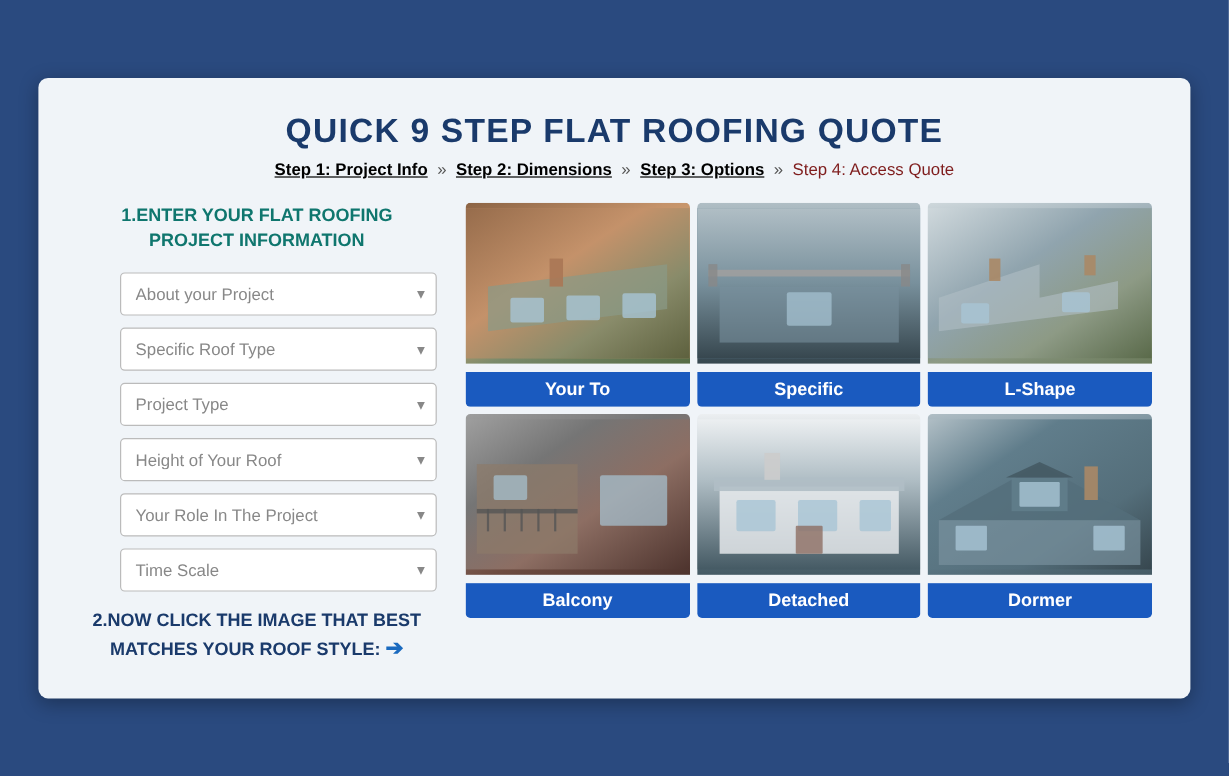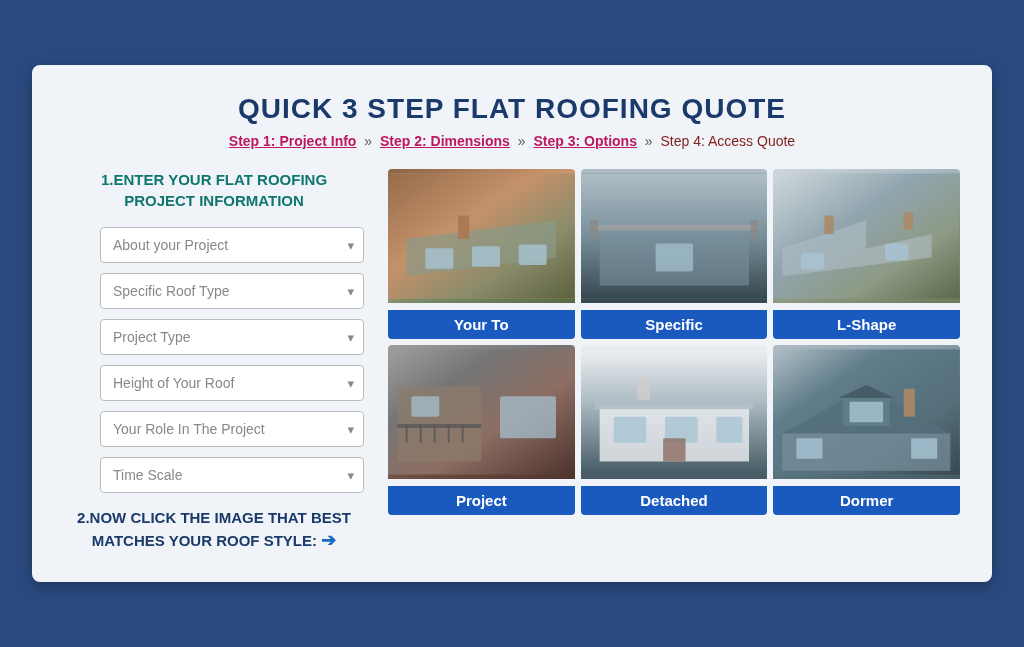--- a/index.html
+++ b/index.html
@@ -25,21 +25,21 @@
       font-weight: 900;
       letter-spacing: 1px;
       margin-bottom: 8px;
     }
     .steps-bar {
       text-align: center;
       font-size: 14px;
       margin-bottom: 20px;
     }
     .steps-bar a {
-      color: #be185d;
+      color: #000000;
       text-decoration: underline;
       font-weight: bold;
     }
     .steps-bar .sep {
       color: #555;
       margin: 0 4px;
     }
     .steps-bar .inactive {
       color: #7f1d1d;
     }
@@ -158,21 +158,21 @@
     
     .roof-svg {
       width: 100%;
       height: 100%;
     }
   </style>
 </head>
 <body>
 
 <div class="card">
-  <h1 class="main-title">QUICK 3 STEP FLAT ROOFING QUOTE</h1>
+  <h1 class="main-title">QUICK 9 STEP FLAT ROOFING QUOTE</h1>
 
   <div class="steps-bar">
     <a href="#">Step 1: Project Info</a>
     <span class="sep"> » </span>
     <a href="#">Step 2: Dimensions</a>
     <span class="sep"> » </span>
     <a href="#">Step 3: Options</a>
     <span class="sep"> » </span>
     <span class="inactive">Step 4: Access Quote</span>
   </div>
@@ -320,21 +320,21 @@
               <line x1="20" y1="80" x2="20" y2="100" stroke="#555" stroke-width="2" opacity="0.8"></line>
               <line x1="35" y1="80" x2="35" y2="100" stroke="#555" stroke-width="2" opacity="0.8"></line>
               <line x1="50" y1="80" x2="50" y2="100" stroke="#555" stroke-width="2" opacity="0.8"></line>
               <line x1="65" y1="80" x2="65" y2="100" stroke="#555" stroke-width="2" opacity="0.8"></line>
               <line x1="80" y1="80" x2="80" y2="100" stroke="#555" stroke-width="2" opacity="0.8"></line>
 
               <rect x="120" y="50" width="60" height="45" fill="#a8c4d4" opacity="0.7" rx="2"></rect>
               <rect x="25" y="50" width="30" height="22" fill="#a8c4d4" opacity="0.7" rx="2"></rect>
             </svg>
           </div>
-          <div class="roof-label">Project</div>
+          <div class="roof-label">Balcony</div>
         </div>
 
         <div class="roof-item">
           <div class="roof-img roof-detached">
             <svg class="roof-svg" viewBox="0 0 200 134" xmlns="http://www.w3.org/2000/svg">
               <defs>
                 <linearGradient id="detachGrad" x1="0" y1="0" x2="0" y2="1">
                   <stop offset="0%" stop-color="#eceff1"></stop>
                   <stop offset="40%" stop-color="#b0bec5"></stop>
                   <stop offset="100%" stop-color="#455a64"></stop>

